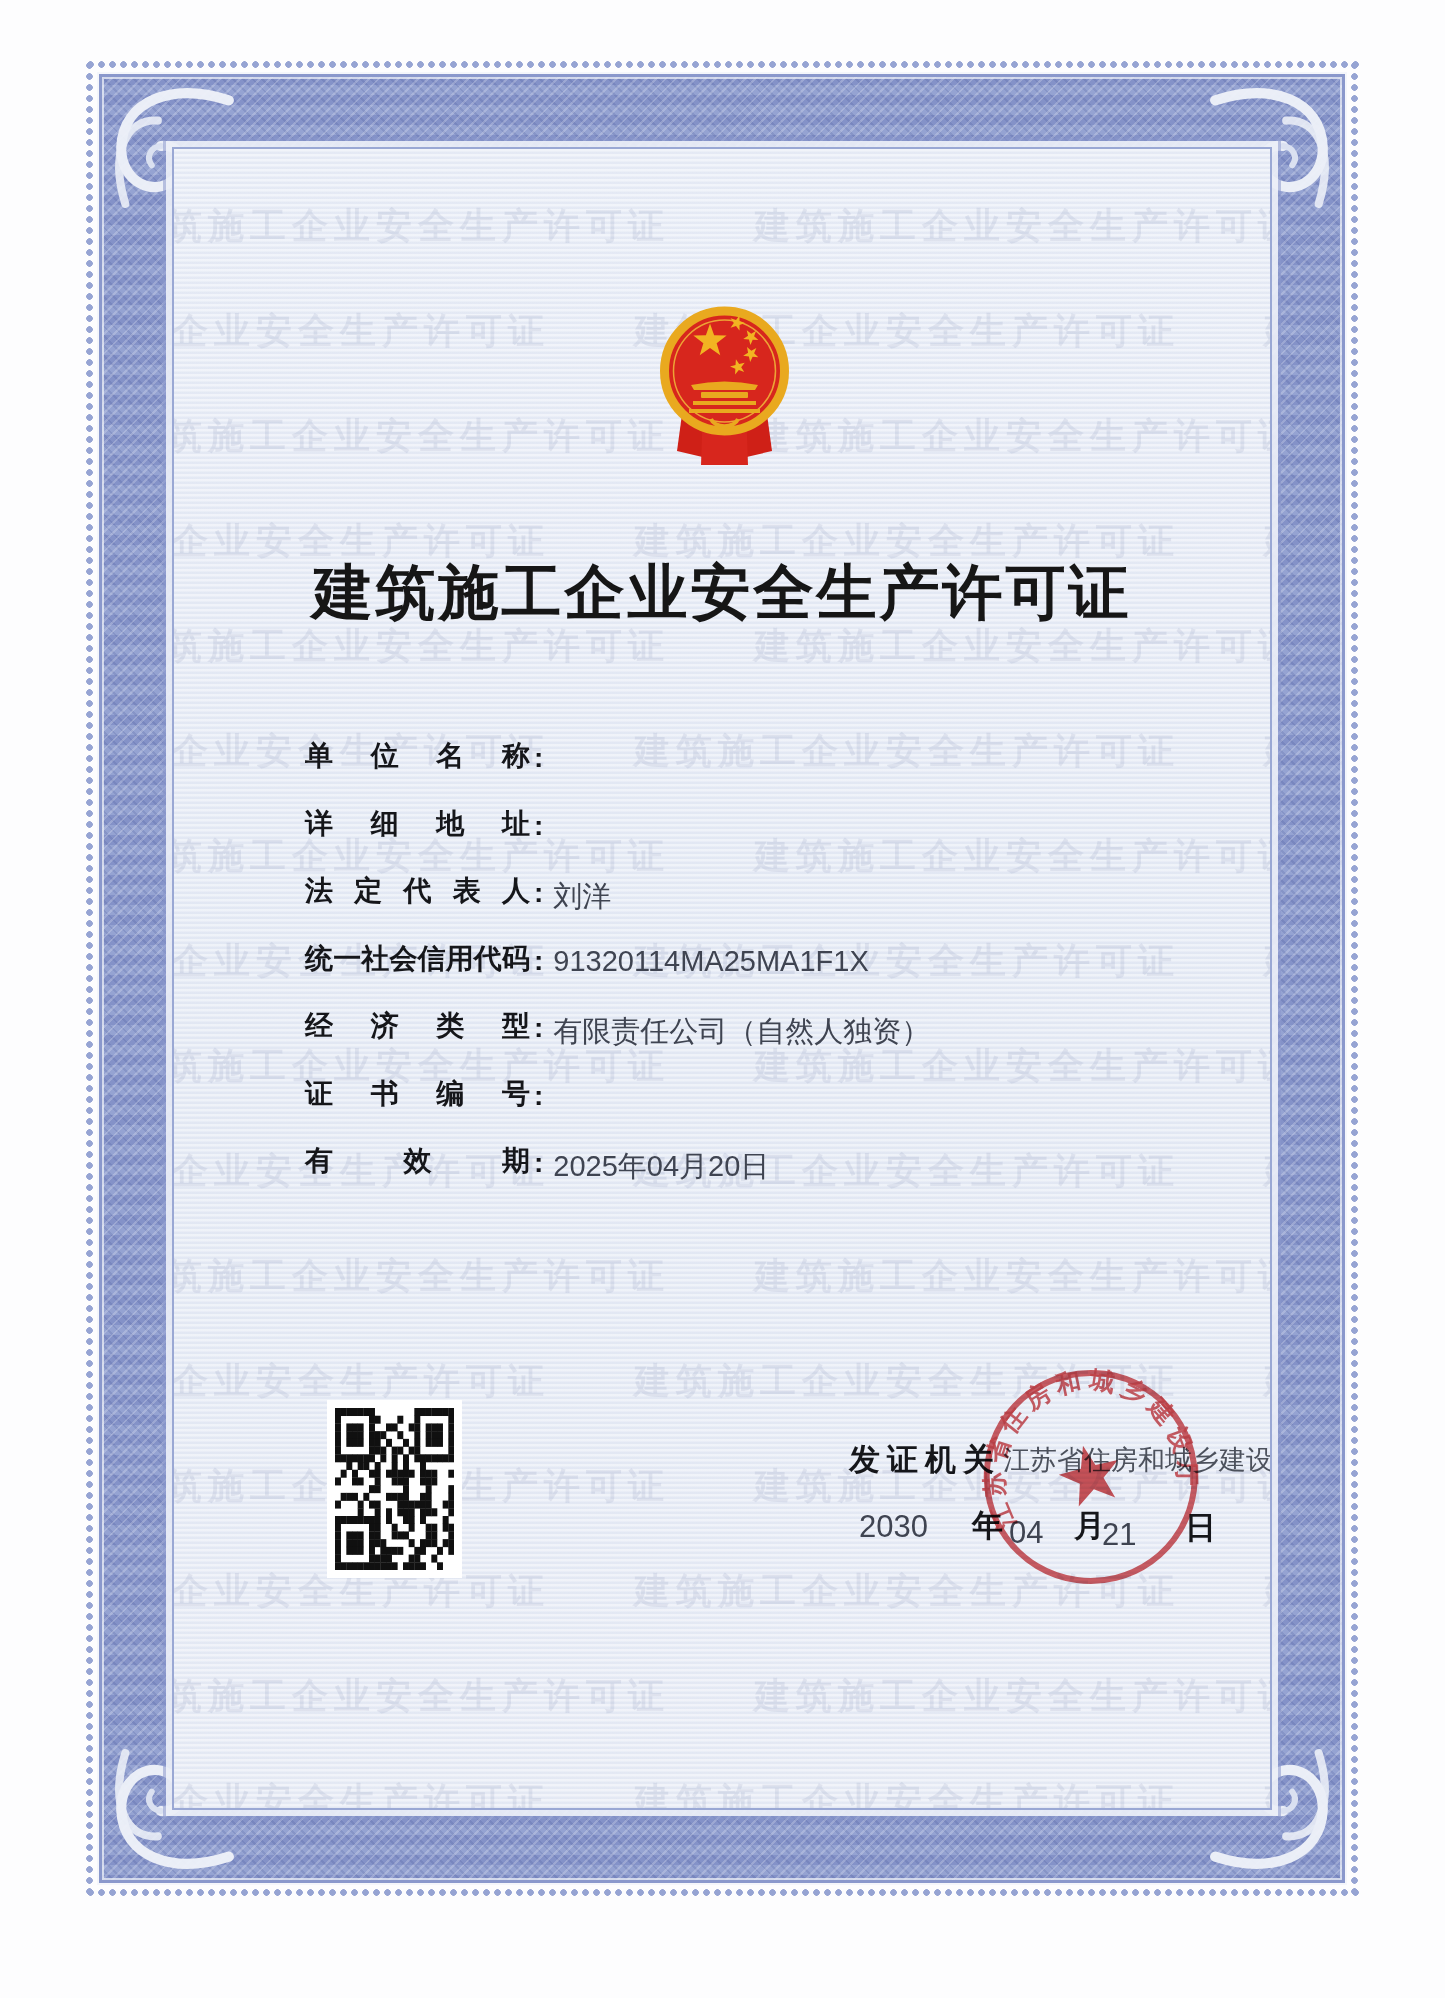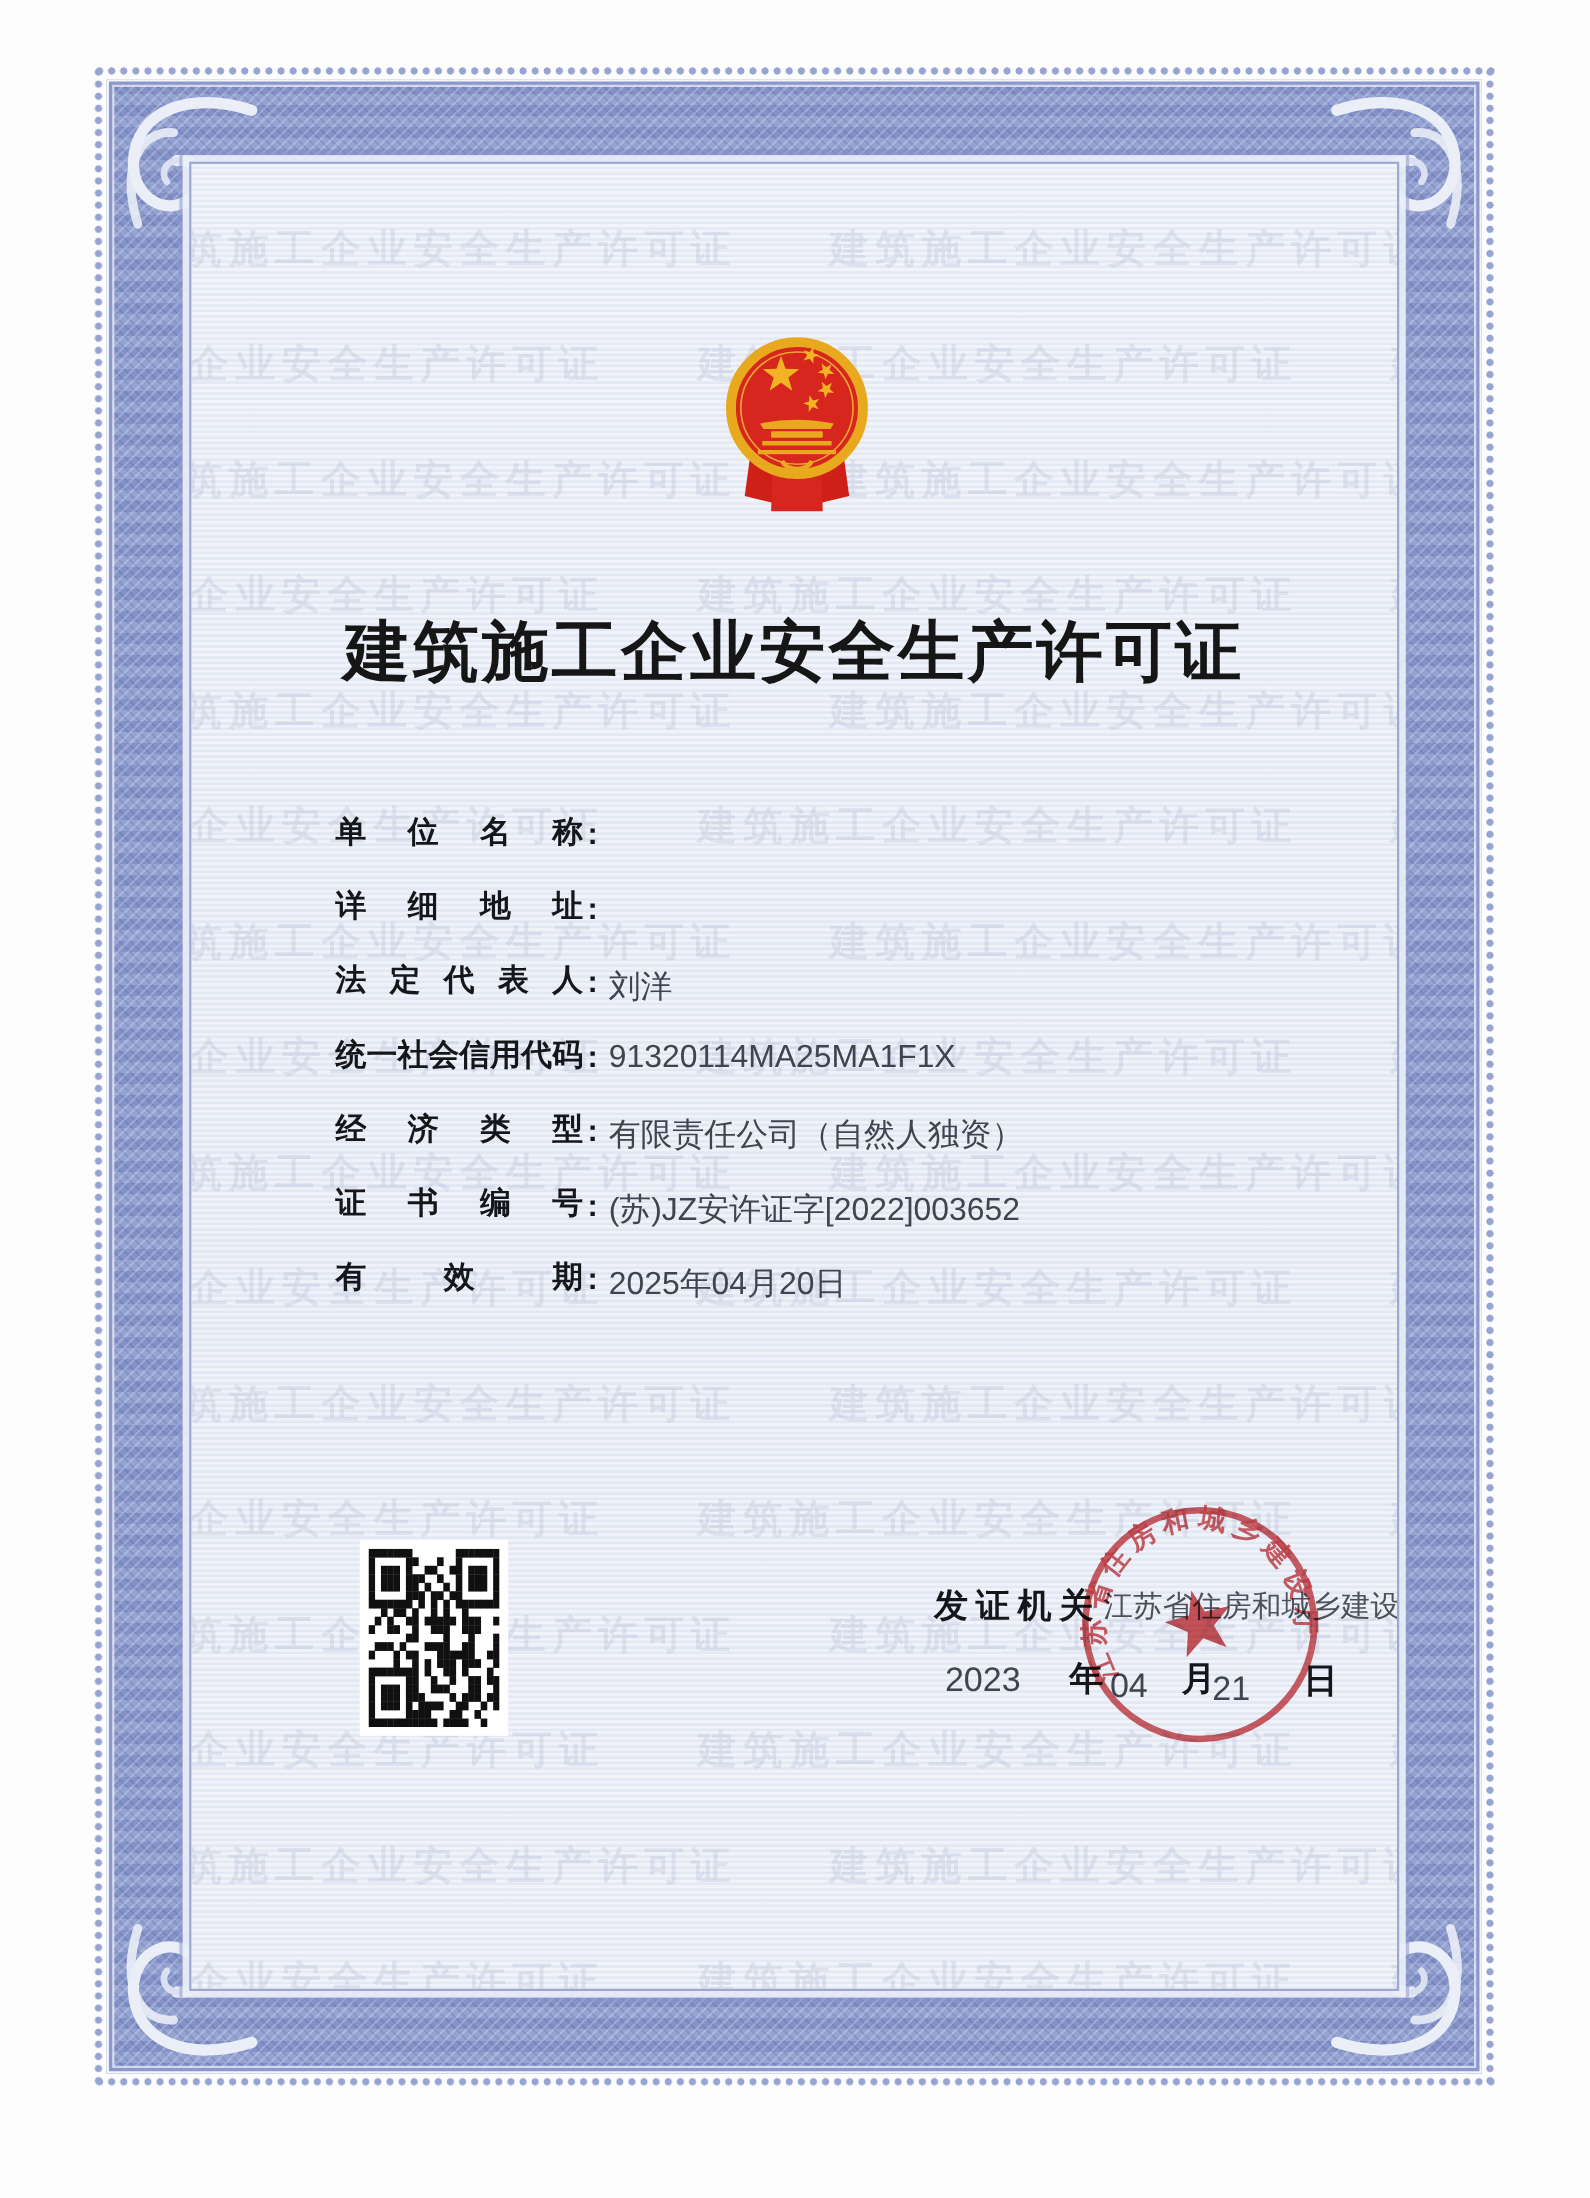--- a/index.html
+++ b/index.html
@@ -178,21 +178,20 @@
             <span class="fvalue">91320114MA25MA1F1X</span>
         </div>
         <div class="field-row">
           <span class="flabel">经济类型</span>
             <span class="fcolon">:</span>
             <span class="fvalue">有限责任公司（自然人独资）</span>
         </div>
         <div class="field-row">
           <span class="flabel">证书编号</span>
             <span class="fcolon">:</span>
-            <span class="fvalue">(苏)JZ安许证字[2022]003652</span>
         </div>
         <div class="field-row">
           <span class="flabel">有效期</span>
             <span class="fcolon">:</span>
             <span class="fvalue">2025年04月20日</span>
         </div>
       </div>
 
       <div class="qr-box">
           <svg width="119" height="162" xmlns="http://www.w3.org/2000/svg">
@@ -435,21 +434,21 @@
             <rect x="102.00" y="154.29" width="5.97" height="8.01" fill="#101010"></rect>
           </svg>
         </div>
 
       <div class="issuer-row">
         <span class="issuer-label">发证机关</span>
         <span class="issuer-value">江苏省住房和城乡建设厅</span>
       </div>
 
       <div class="date-row">
-        <span class="d-num d-year">2023</span>
+        <span class="d-num d-year">2030</span>
         <span class="d-lab d-ylab">年</span>
         <span class="d-num d-month">04</span>
         <span class="d-lab d-mlab">月</span>
         <span class="d-num d-day">21</span>
         <span class="d-lab d-dlab">日</span>
       </div>
 
       <svg class="seal" viewBox="0 0 230 230">
         <defs>
           <path id="sealArc" d="M 33 150 A 88 88 0 1 1 197 150" fill="none"></path>

